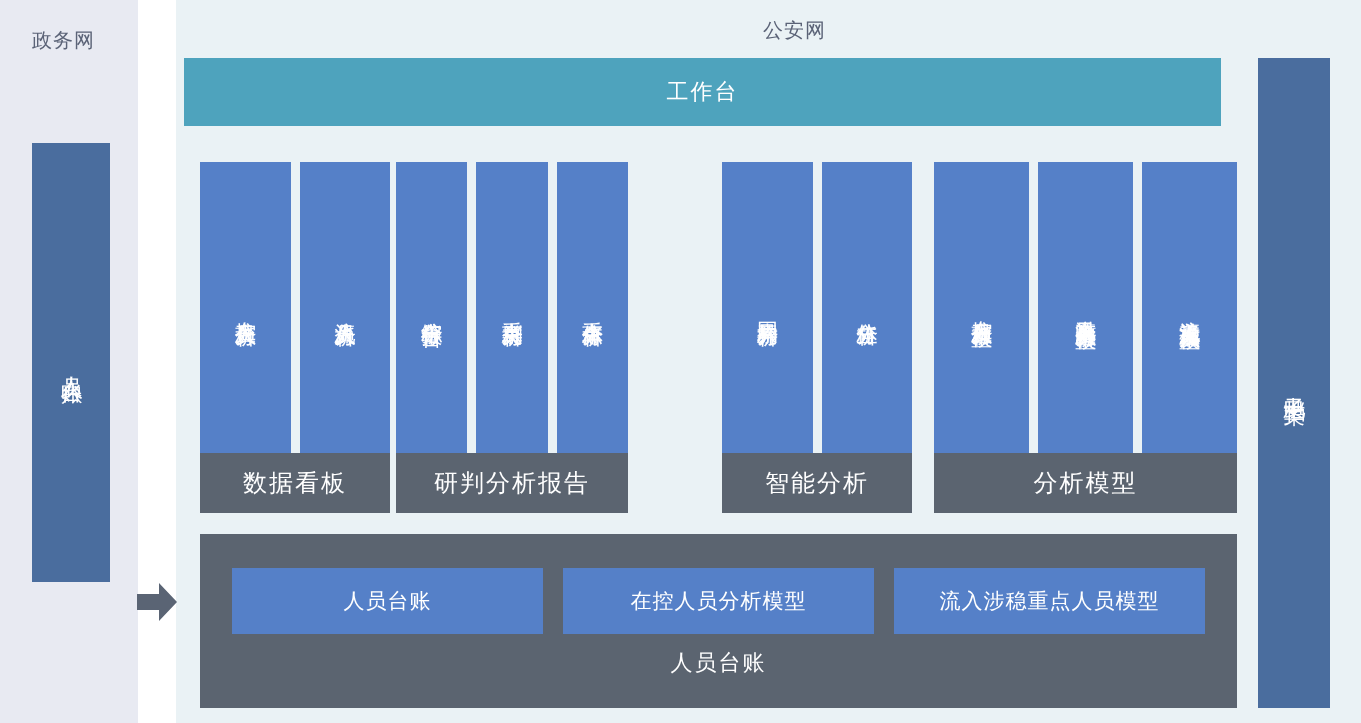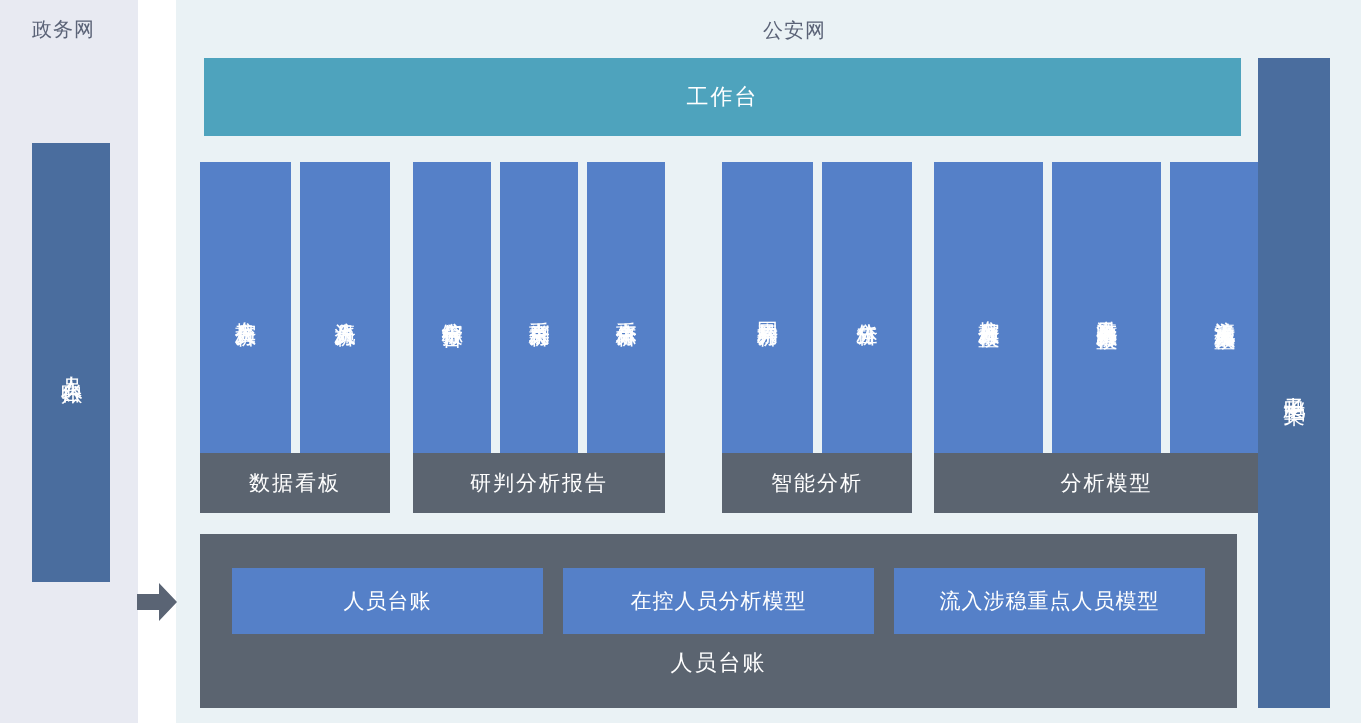--- a/index.html
+++ b/index.html
@@ -18,21 +18,21 @@
   #police-zone{left:176px;top:0;width:1185px;height:723px;background:#eaf2f5;}
 
   
   .zone-title{
     position:absolute;
     color:#5b6377;
     font-size:20px;
     letter-spacing:1px;
     white-space:nowrap;
   }
-  #gov-title{left:32px;top:16px;}
+  #gov-title{left:32px;top:27px;}
   #police-title{left:728px;top:17px;margin-left:35px;}
 
   
   #gov-ledger{
     position:absolute;left:32px;top:143px;width:78px;height:439px;
     background:#4a6d9e;
     display:flex;align-items:center;justify-content:center;
   }
   
   #archive-box{
@@ -50,21 +50,21 @@
     text-align:center;
   }
 
   
   #flow-arrow{
     position:absolute;left:137px;top:583px;width:40px;height:38px;
   }
 
   
   #workbench{
-    position:absolute;left:204px;top:58px;width:1037px;height:78px;
+    position:absolute;left:184px;top:58px;width:1037px;height:68px;
     background:#4ea3bd;
     display:flex;align-items:center;justify-content:center;
     color:#ffffff;font-size:22px;letter-spacing:2px;
   }
 
   
   #groups-row{
     position:absolute;left:200px;top:162px;width:1037px;height:351px;
   }
   .group{
@@ -82,21 +82,21 @@
     flex:1 1 0;
   }
   .col .vtext{
     font-size:21px;line-height:1.16;letter-spacing:1px;
     color:#ffffff;
   }
   .group-label{
     position:absolute;left:0;right:0;bottom:0;height:60px;
     background:#5b6470;
     display:flex;align-items:center;justify-content:center;
-    color:#ffffff;font-size:21px;letter-spacing:2px;
+    color:#ffffff;font-size:24px;letter-spacing:2px;
   }
 
   
   #ledger-panel{
     position:absolute;left:200px;top:534px;width:1037px;height:174px;
     background:#5b6470;
   }
   #ledger-cards{
     position:absolute;left:32px;top:34px;right:32px;height:66px;
     display:flex;gap:20px;
@@ -142,21 +142,21 @@
       <div class="group-cols">
         <div class="col" style="height: 291px;">
           <span class="vtext">在控人员分析</span>
         </div>
         <div class="col" style="height: 291px;">
           <span class="vtext">流入人员分析</span>
         </div>
       </div>
       <div class="group-label">数据看板</div>
     </div>
-    <div class="group" style="left: 213px; width: 252px;">
+    <div class="group" style="left: 196px; width: 232px;">
       <div class="group-cols">
         <div class="col" style="height: 291px;">
           <span class="vtext">综合分析报告</span>
         </div>
         <div class="col" style="height: 291px;">
           <span class="vtext">重点类别分析</span>
         </div>
         <div class="col" style="height: 291px;">
           <span class="vtext">重点个体分析</span>
         </div>
@@ -167,21 +167,21 @@
       <div class="group-cols">
         <div class="col" style="height: 291px;">
           <span class="vtext">同素异构分析</span>
         </div>
         <div class="col" style="height: 291px;">
           <span class="vtext">立体分析</span>
         </div>
       </div>
       <div class="group-label">智能分析</div>
     </div>
-    <div class="group" style="left: 734px; width: 303px; padding-left: 42px;">
+    <div class="group" style="left: 734px; width: 303px;">
       <div class="group-cols">
         <div class="col" style="height: 291px;">
           <span class="vtext">在控人员分析模型</span>
         </div>
         <div class="col" style="height: 293px;">
           <span class="vtext">潜在风险人员分析模型</span>
         </div>
         <div class="col" style="height: 293px;">
           <span class="vtext">流入涉稳重点人员模型</span>
         </div>

